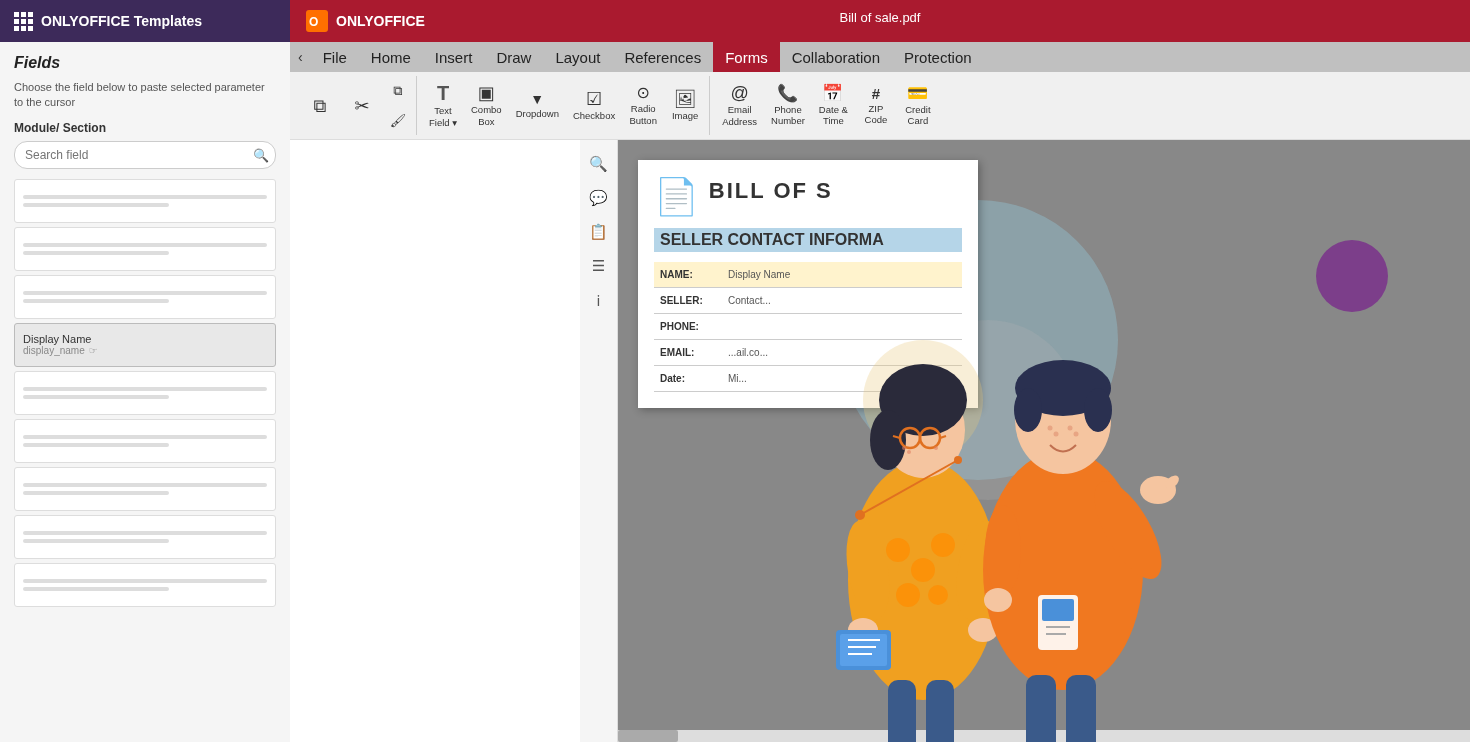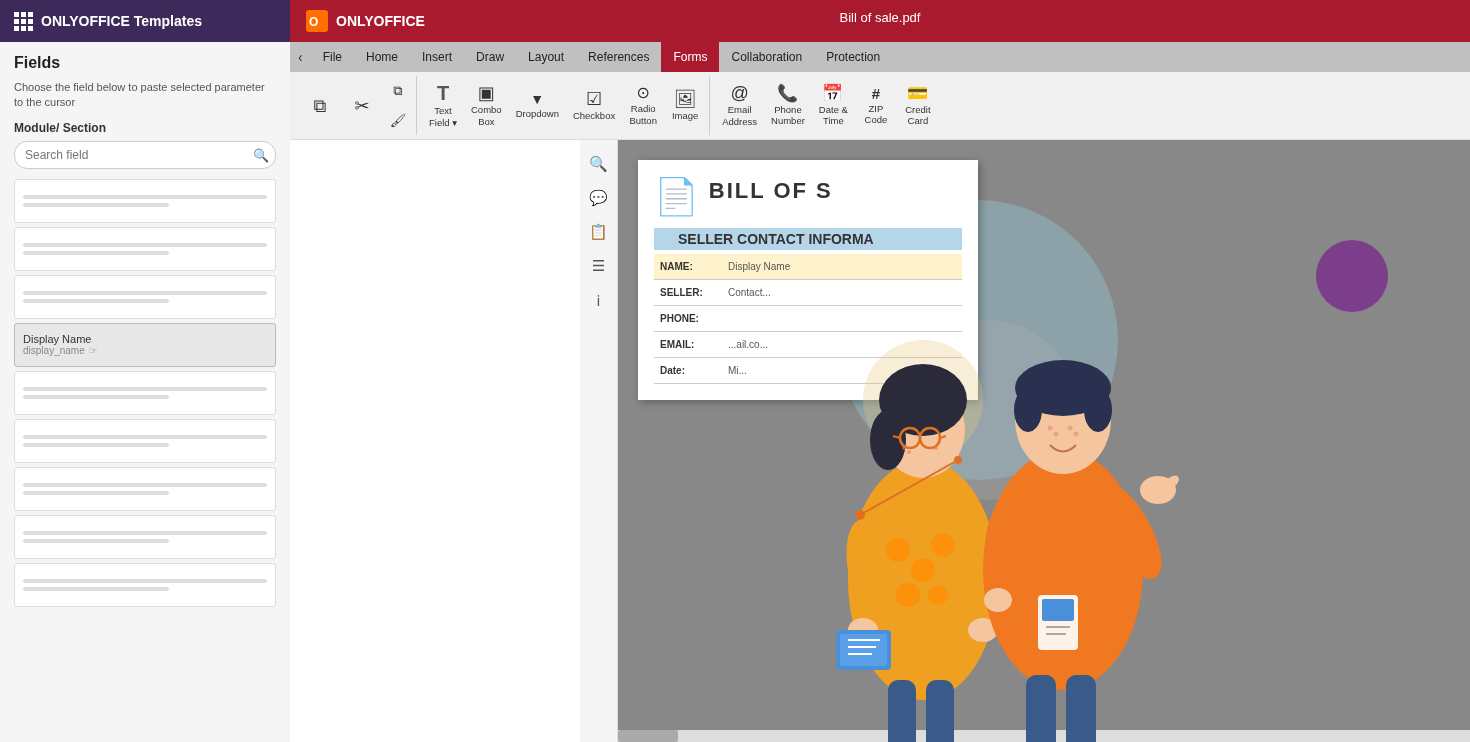--- a/index.html
+++ b/index.html
@@ -41,20 +41,21 @@
       flex: 1;
       display: flex;
       flex-direction: column;
       overflow: hidden;
     }
     .fields-header {
       padding: 12px 14px 4px;
       font-size: 16px;
       font-weight: 600;
       color: #222;
+      font-style: italic;
     }
     .fields-desc {
       padding: 4px 14px 10px;
       font-size: 11px;
       color: #555;
       line-height: 1.4;
     }
     .module-section-label {
       padding: 0 14px 6px;
       font-size: 12px;
@@ -164,21 +165,21 @@
     }
     .editor-menu {
       display: flex;
       background: #c0c0c0;
       height: 30px;
       align-items: center;
       gap: 0;
     }
     .menu-item {
       padding: 0 12px;
-      font-size: 12px;
+      font-size: 15px;
       color: #222;
       height: 100%;
       display: flex;
       align-items: center;
       cursor: pointer;
       white-space: nowrap;
     }
     .menu-item.active {
       background: #aa1a2f;
       color: white;
@@ -287,25 +288,25 @@
     .doc-title {
       text-align: center;
       font-size: 22px;
       font-weight: 900;
       color: #333;
       letter-spacing: 2px;
       margin-bottom: 12px;
     }
     .doc-section-title {
       background: #b5d5e8;
-      font-size: 14px;
+      font-size: 16px;
       font-weight: 700;
-      padding: 3px 24px;
+      padding: 3px 6px;
       color: #333;
-      margin-bottom: 4px;
+      margin-bottom: 10px;
     }
     .doc-row {
       display: flex;
       border-bottom: 1px solid #ccc;
       min-height: 26px;
       align-items: center;
     }
     .doc-label {
       font-size: 10px;
       font-weight: 700;

